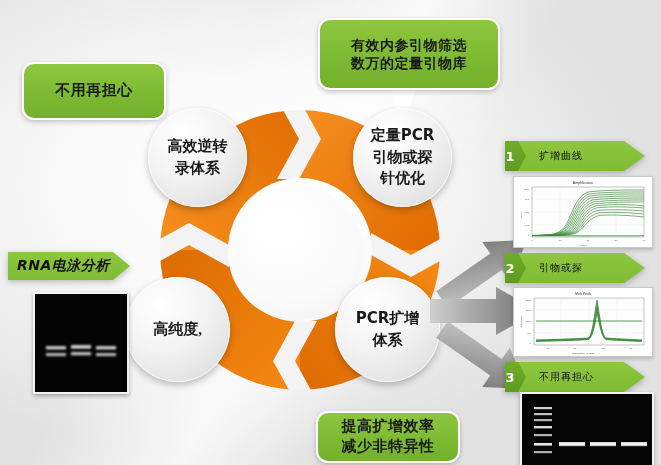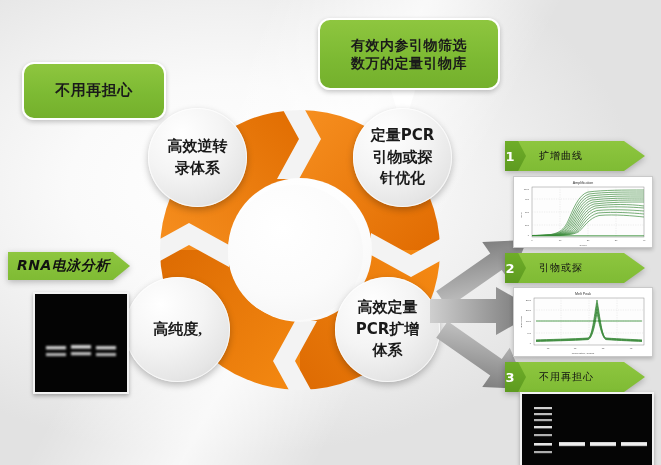--- a/index.html
+++ b/index.html
@@ -195,34 +195,37 @@
     <span>定量PCR</span>
     <span>引物或探</span>
     <span>针优化</span>
   </div>
 
   <div class="circle" id="c-bl">
     <span>高纯度,</span>
   </div>
 
   <div class="circle" id="c-br">
-    <span>高效定量</span>
     <span>PCR扩增</span>
     <span>体系</span>
   </div>
 
   <div class="gbox" id="box-topleft">
     <span>不用再担心</span>
   </div>
 
   <div class="gbox" id="box-topcenter">
     <span>有效内参引物筛选</span>
     <span>数万的定量引物库</span>
   </div>
 
+  <div class="gbox" id="box-bottom">
+    <span>提高扩增效率</span>
+    <span>减少非特异性</span>
+  </div>
 
   <div id="tag-rna">
     <div class="tag-body">
       <span class="tag-text">RNA电泳分析</span>
     </div>
   </div>
 
   <div class="gel" id="gel-rna">
     <svg viewBox="0 0 92 98" preserveAspectRatio="none" aria-hidden="true">
       <defs>

